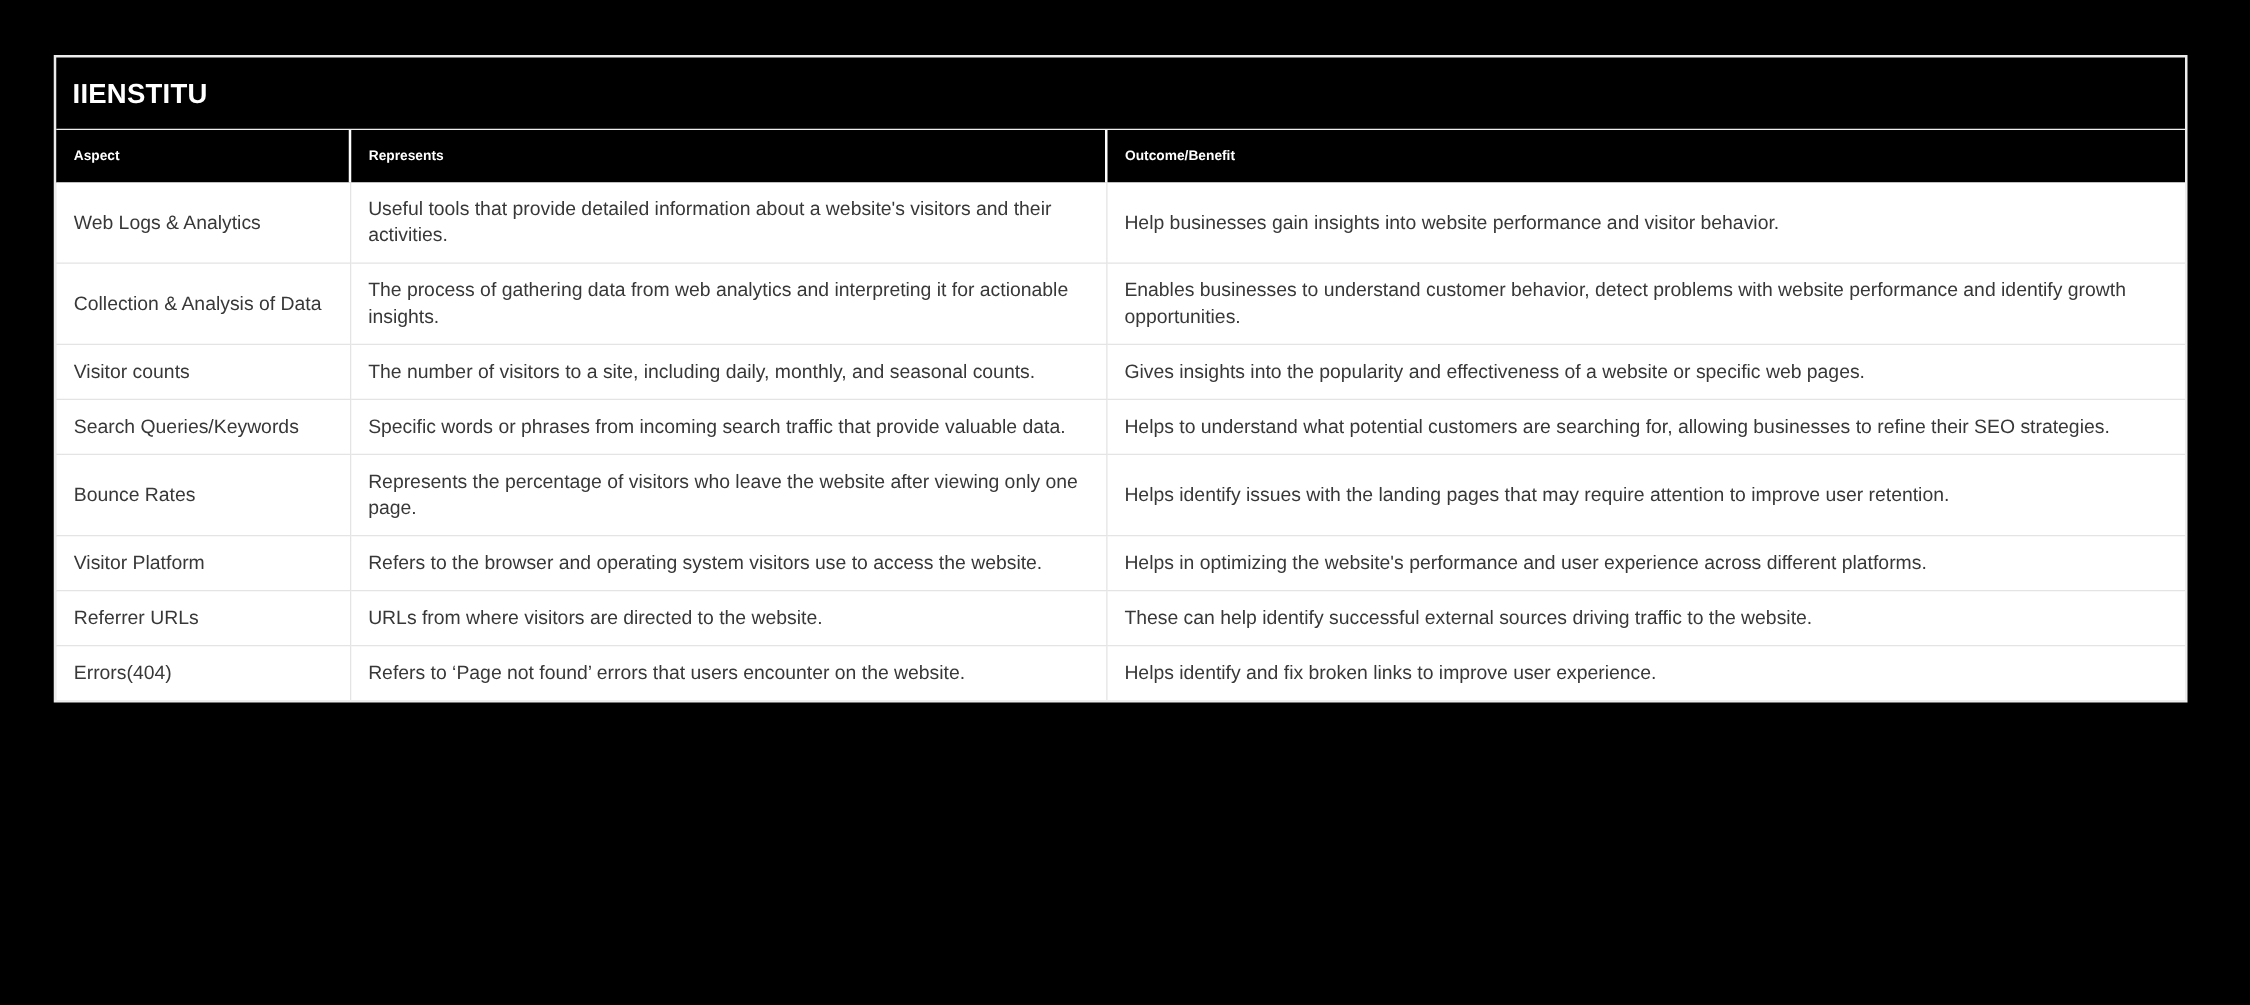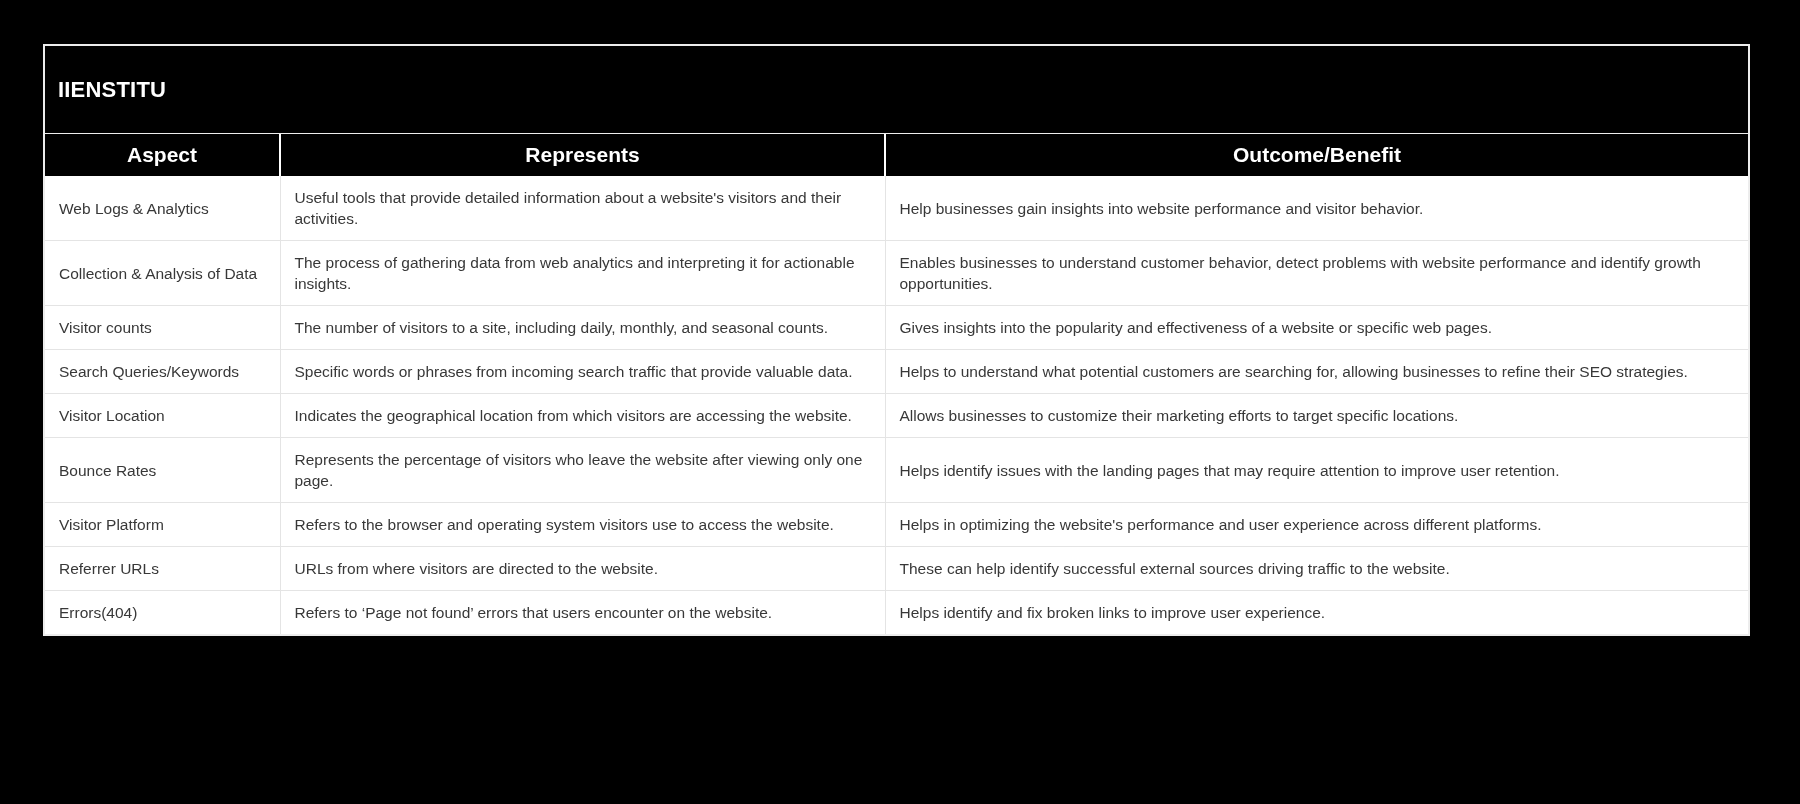--- a/index.html
+++ b/index.html
@@ -21,38 +21,38 @@
     top: 44px;
     width: 1707px;
     box-sizing: border-box;
     border: 2px solid #ededed;
     background: #000;
   }
   .title-bar {
     height: 57px;
     display: flex;
     align-items: center;
-    padding: 15px 13px;
+    padding: 0 13px;
     border-bottom: 1px solid #ededed;
     color: #ffffff;
     font-size: 22px;
     font-weight: 700;
     letter-spacing: 0.2px;
   }
   table.data-table {
     width: 100%;
     border-collapse: collapse;
     table-layout: fixed;
     background: #ffffff;
   }
   table.data-table th {
     background: #000000;
     color: #ffffff;
-    text-align: center;
-    font-size: 21px;
+    text-align: left;
+    font-size: 11px;
     font-weight: 700;
     line-height: 20px;
     padding: 11px 14px;
     border-right: 2px solid #ffffff;
   }
   table.data-table th:last-child {
     border-right: none;
     margin-left: 48px;
   }
   table.data-table td {
@@ -118,25 +118,20 @@
     <td>The number of visitors to a site, including daily, monthly, and seasonal counts.</td>
     <td>Gives insights into the popularity and effectiveness of a website or specific web pages.</td>
   </tr>
 
   <tr>
     <td>Search Queries/Keywords</td>
     <td>Specific words or phrases from incoming search traffic that provide valuable data.</td>
     <td>Helps to understand what potential customers are searching for, allowing businesses to refine their SEO strategies.</td>
   </tr>
 
-  <tr>
-    <td>Visitor Location</td>
-    <td>Indicates the geographical location from which visitors are accessing the website.</td>
-    <td>Allows businesses to customize their marketing efforts to target specific locations.</td>
-  </tr>
 
   <tr>
     <td>Bounce Rates</td>
     <td>Represents the percentage of visitors who leave the website after viewing only one page.</td>
     <td>Helps identify issues with the landing pages that may require attention to improve user retention.</td>
   </tr>
 
   <tr>
     <td>Visitor Platform</td>
     <td>Refers to the browser and operating system visitors use to access the website.</td>

